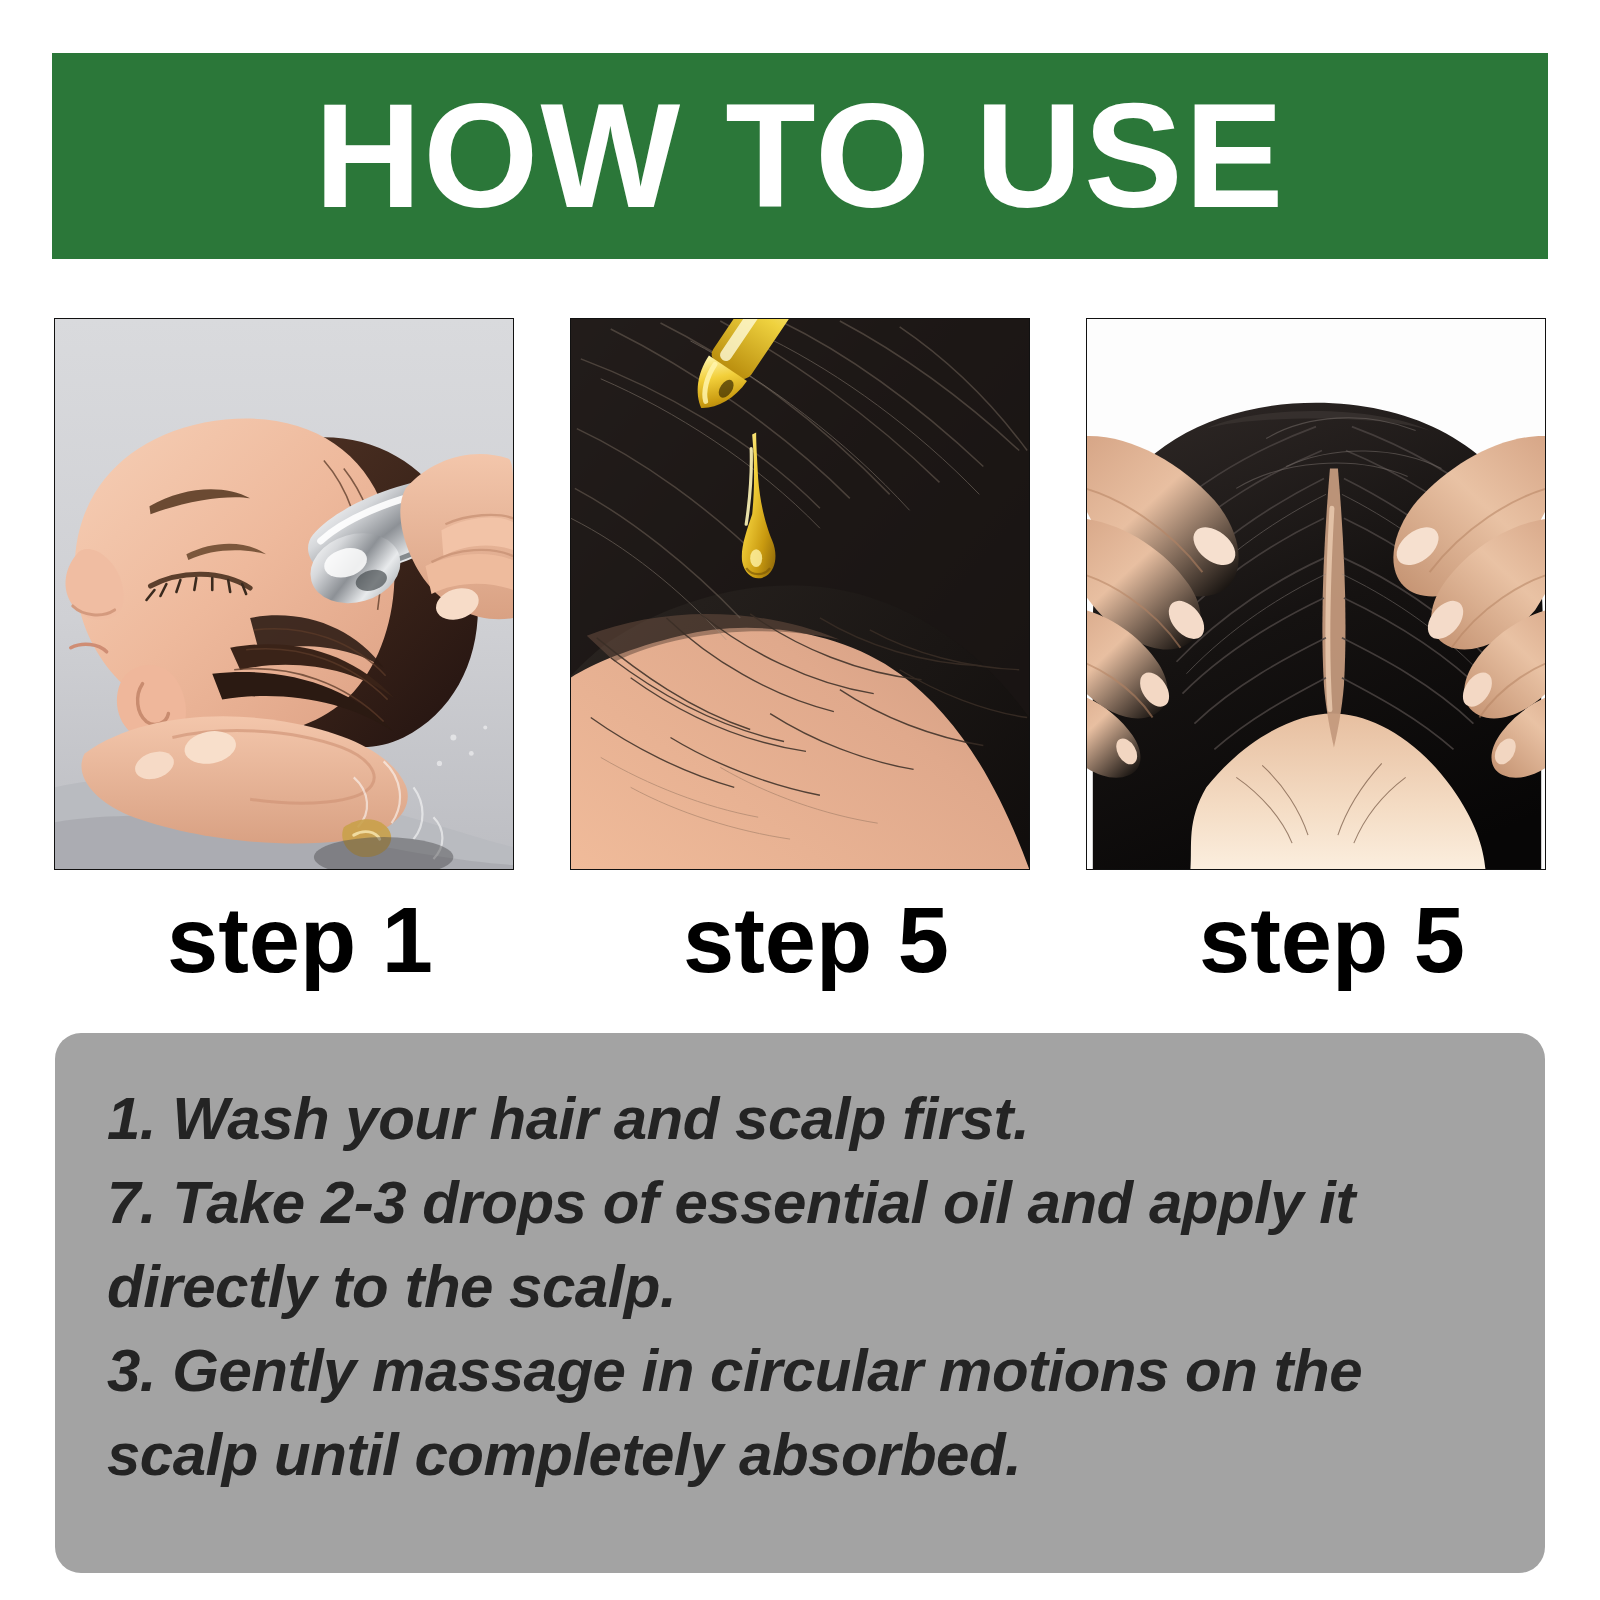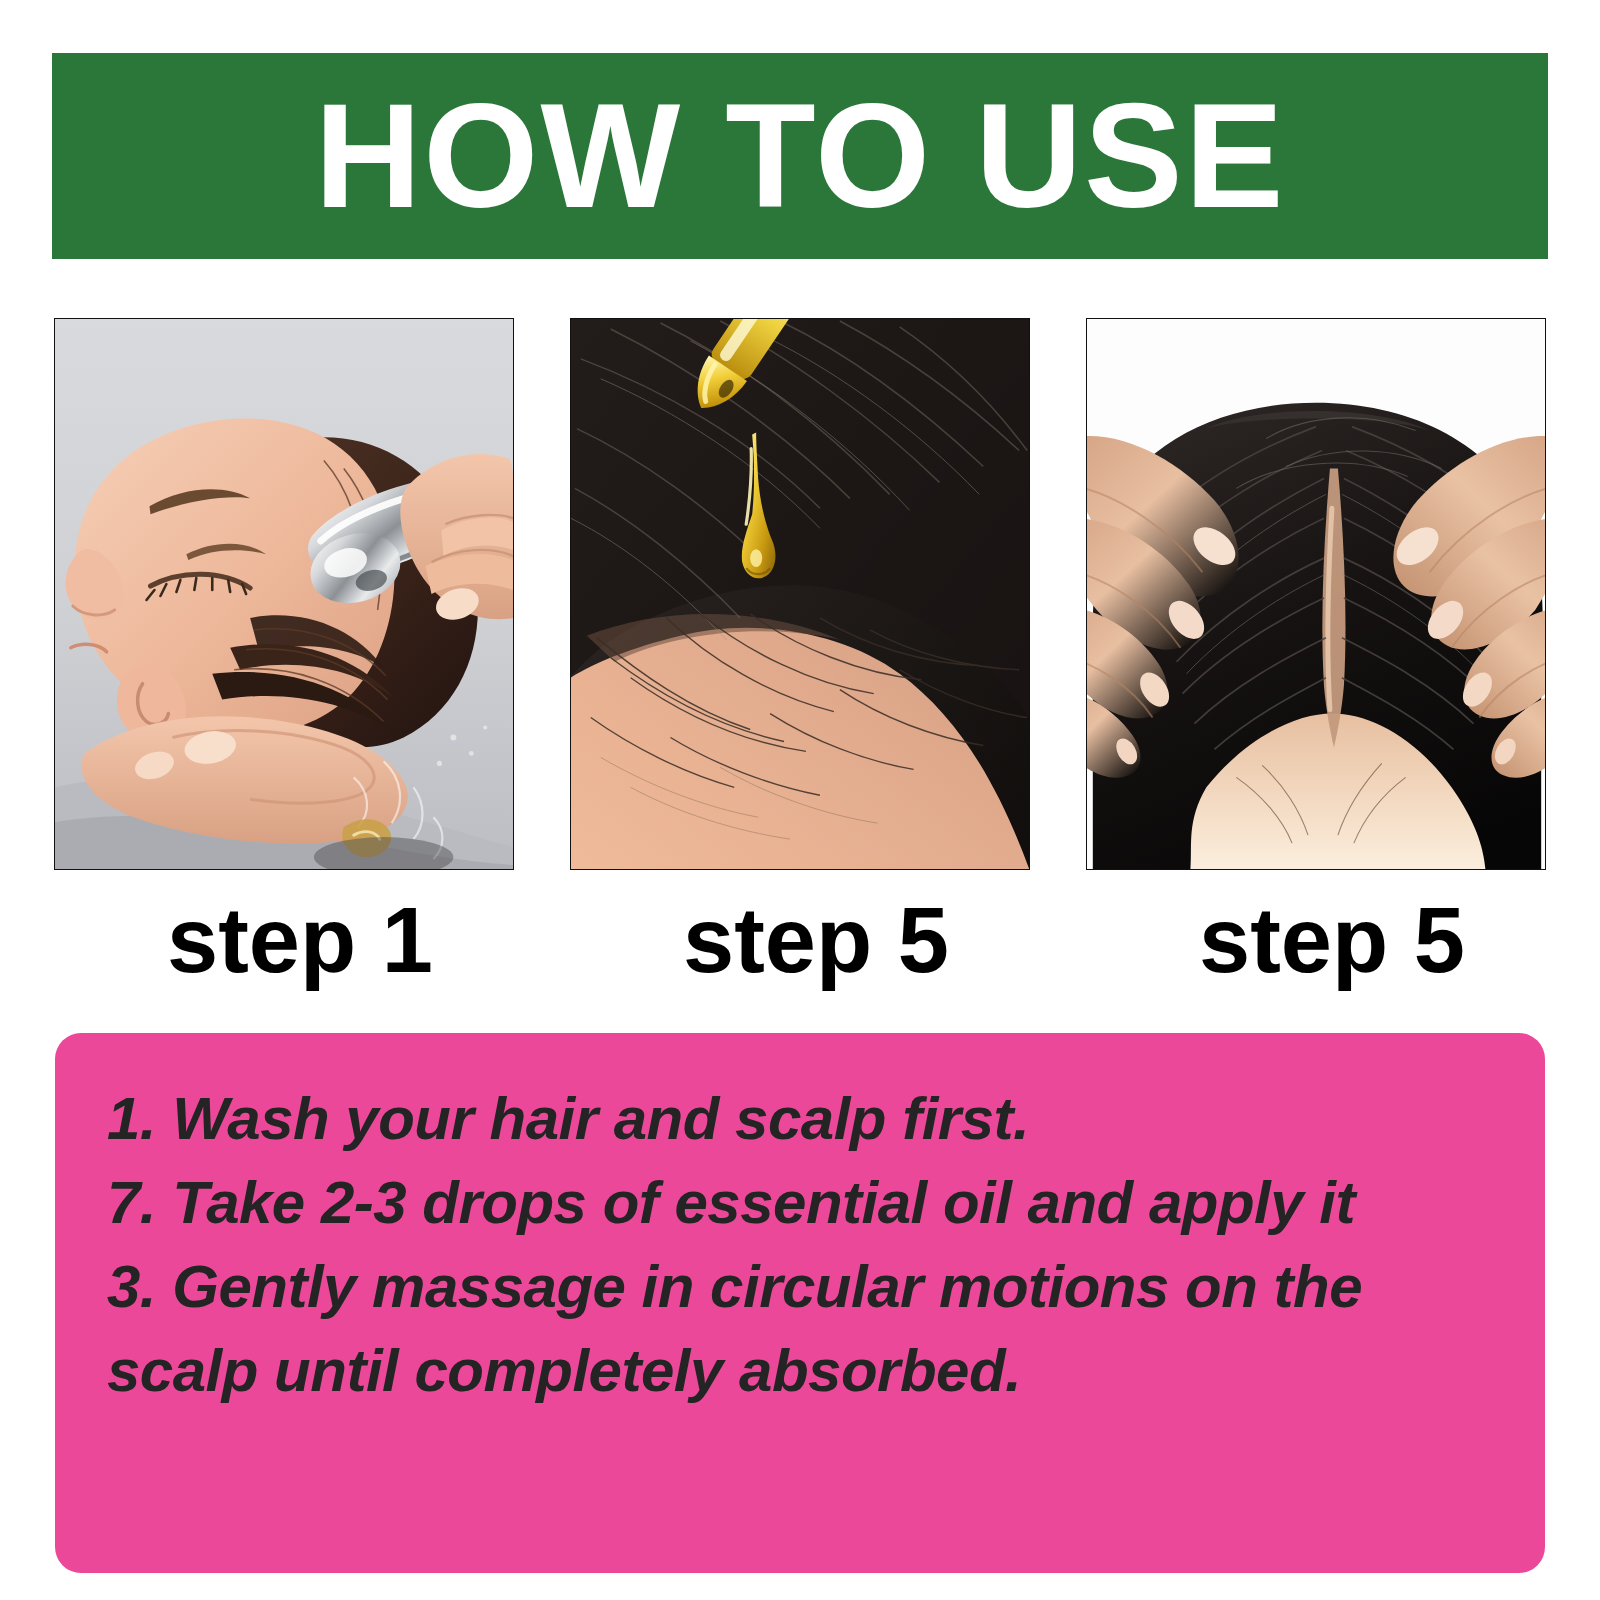--- a/index.html
+++ b/index.html
@@ -94,21 +94,21 @@
     transform: translateX(16px);
   }
 
   
   .instructions-box {
     position: absolute;
     left: 55px;
     top: 1033px;
     width: 1490px;
     height: 540px;
-    background: #ec4899;
+    background: #a3a3a3;
     border-radius: 26px;
     box-sizing: border-box;
     padding: 44px 52px 30px 52px;
   }
   .instruction-line {
     color: #242424;
     font-family: "Liberation Sans Narrow", "Liberation Sans", sans-serif;
     font-style: italic;
     font-weight: bold;
     font-size: 60px;
@@ -446,15 +446,16 @@
     <span class="caption-text">step 5</span>
   </div>
   <div class="caption">
     <span class="caption-text">step 5</span>
   </div>
 </div>
 
 <div class="instructions-box">
   <p class="instruction-line">1. Wash your hair and scalp first.</p>
   <p class="instruction-line">7. Take 2-3 drops of essential oil and apply it</p>
+  <p class="instruction-line">directly to the scalp.</p>
   <p class="instruction-line">3. Gently massage in circular motions on the</p>
   <p class="instruction-line">scalp until completely absorbed.</p>
 </div>
 
 </body></html>

